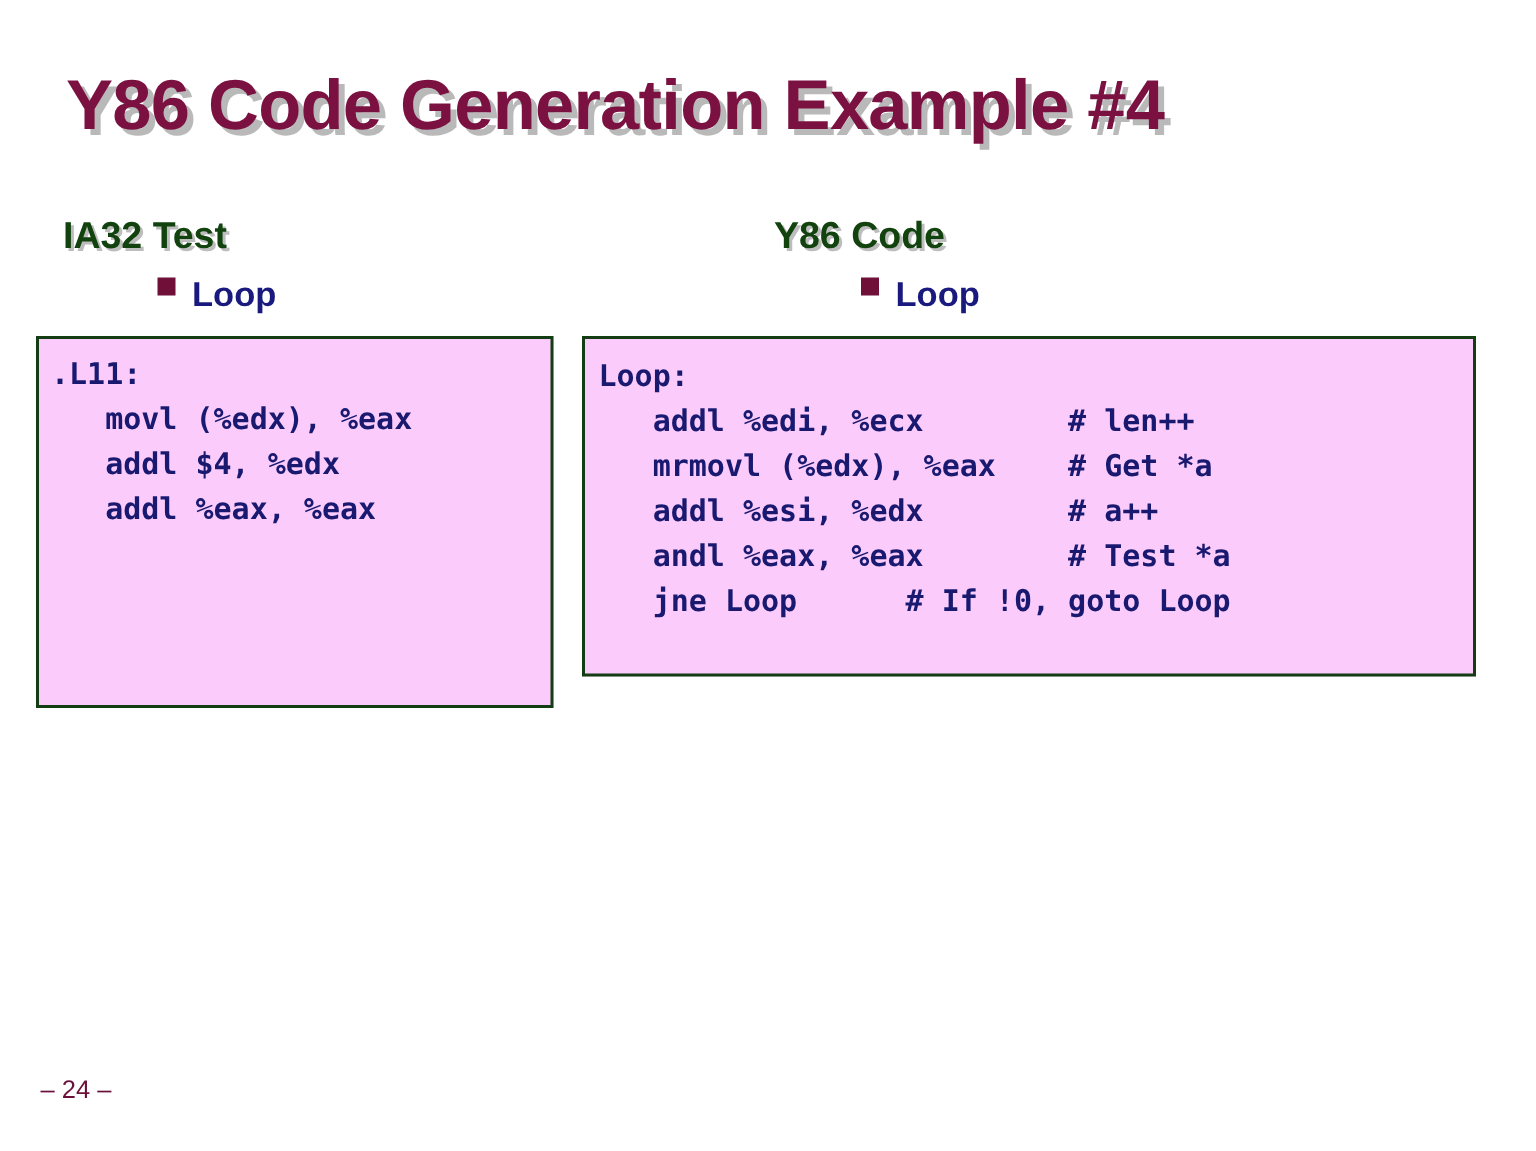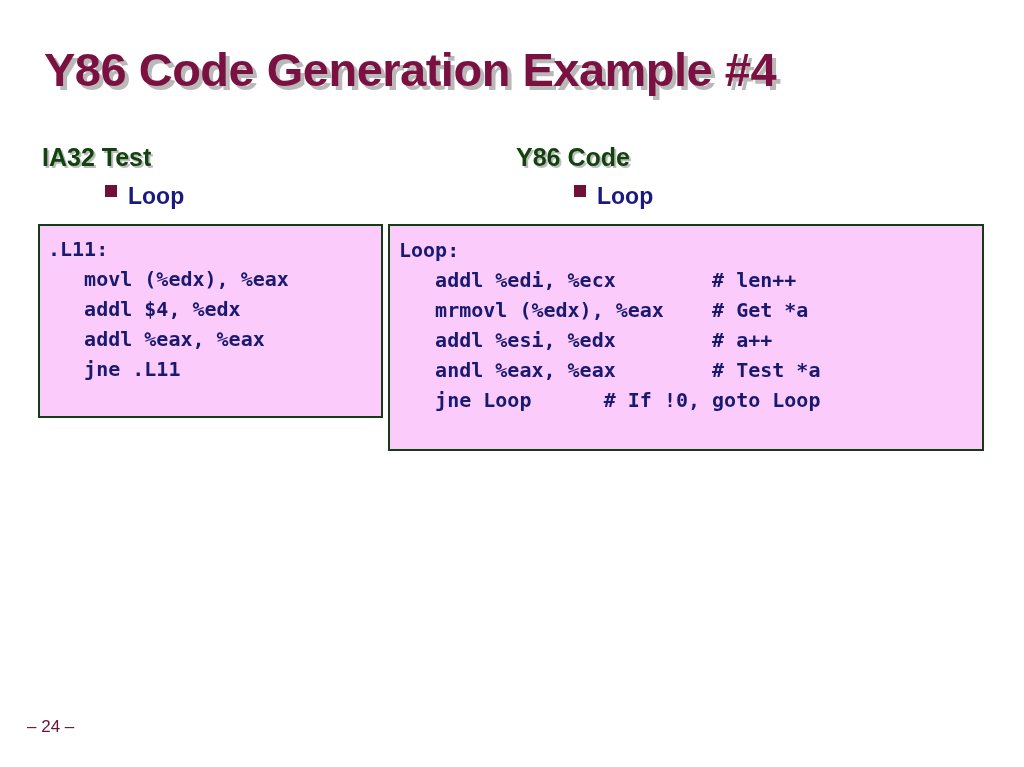--- a/index.html
+++ b/index.html
@@ -68,24 +68,24 @@
 
   
   .code-box {
     position: absolute;
     background: #FBCCFB;
     border: 2px solid #143D14;
     box-sizing: border-box;
     overflow: hidden;
   }
   #code-box-ia32 {
-    left: 38px;
+    left: 24px;
     top: 224px;
     width: 345px;
-    height: 194px;
+    height: 248px;
   }
   #code-box-y86 {
     left: 388px;
     top: 224px;
     width: 596px;
     height: 227px;
   }
   .code-listing {
     margin: 0;
     padding: 8px 0 0 8px;
@@ -123,21 +123,21 @@
 <div class="slide-title">Y86 Code Generation Example #4</div>
 
 <div class="col-heading" id="heading-ia32">IA32 Test</div>
 
 <div class="bullet-row" id="bullet-ia32">
   <span class="bullet-square"></span>
   <span class="bullet-label">Loop</span>
 </div>
 
 <div class="code-box" id="code-box-ia32">
-  <pre class="code-listing"><span class="code-line">.L11:</span><span class="code-line">   movl (%edx), %eax</span><span class="code-line">   addl $4, %edx</span><span class="code-line">   addl %eax, %eax</span><span class="code-line">   jne .L11</span></pre>
+  <pre class="code-listing"><span class="code-line">.L11:</span><span class="code-line">   movl (%edx), %eax</span><span class="code-line">   addl $4, %edx</span><span class="code-line">   addl %eax, %eax</span></pre>
 </div>
 
 <div class="col-heading" id="heading-y86">Y86 Code</div>
 
 <div class="bullet-row" id="bullet-y86">
   <span class="bullet-square"></span>
   <span class="bullet-label">Loop</span>
 </div>
 
 <div class="code-box" id="code-box-y86">

